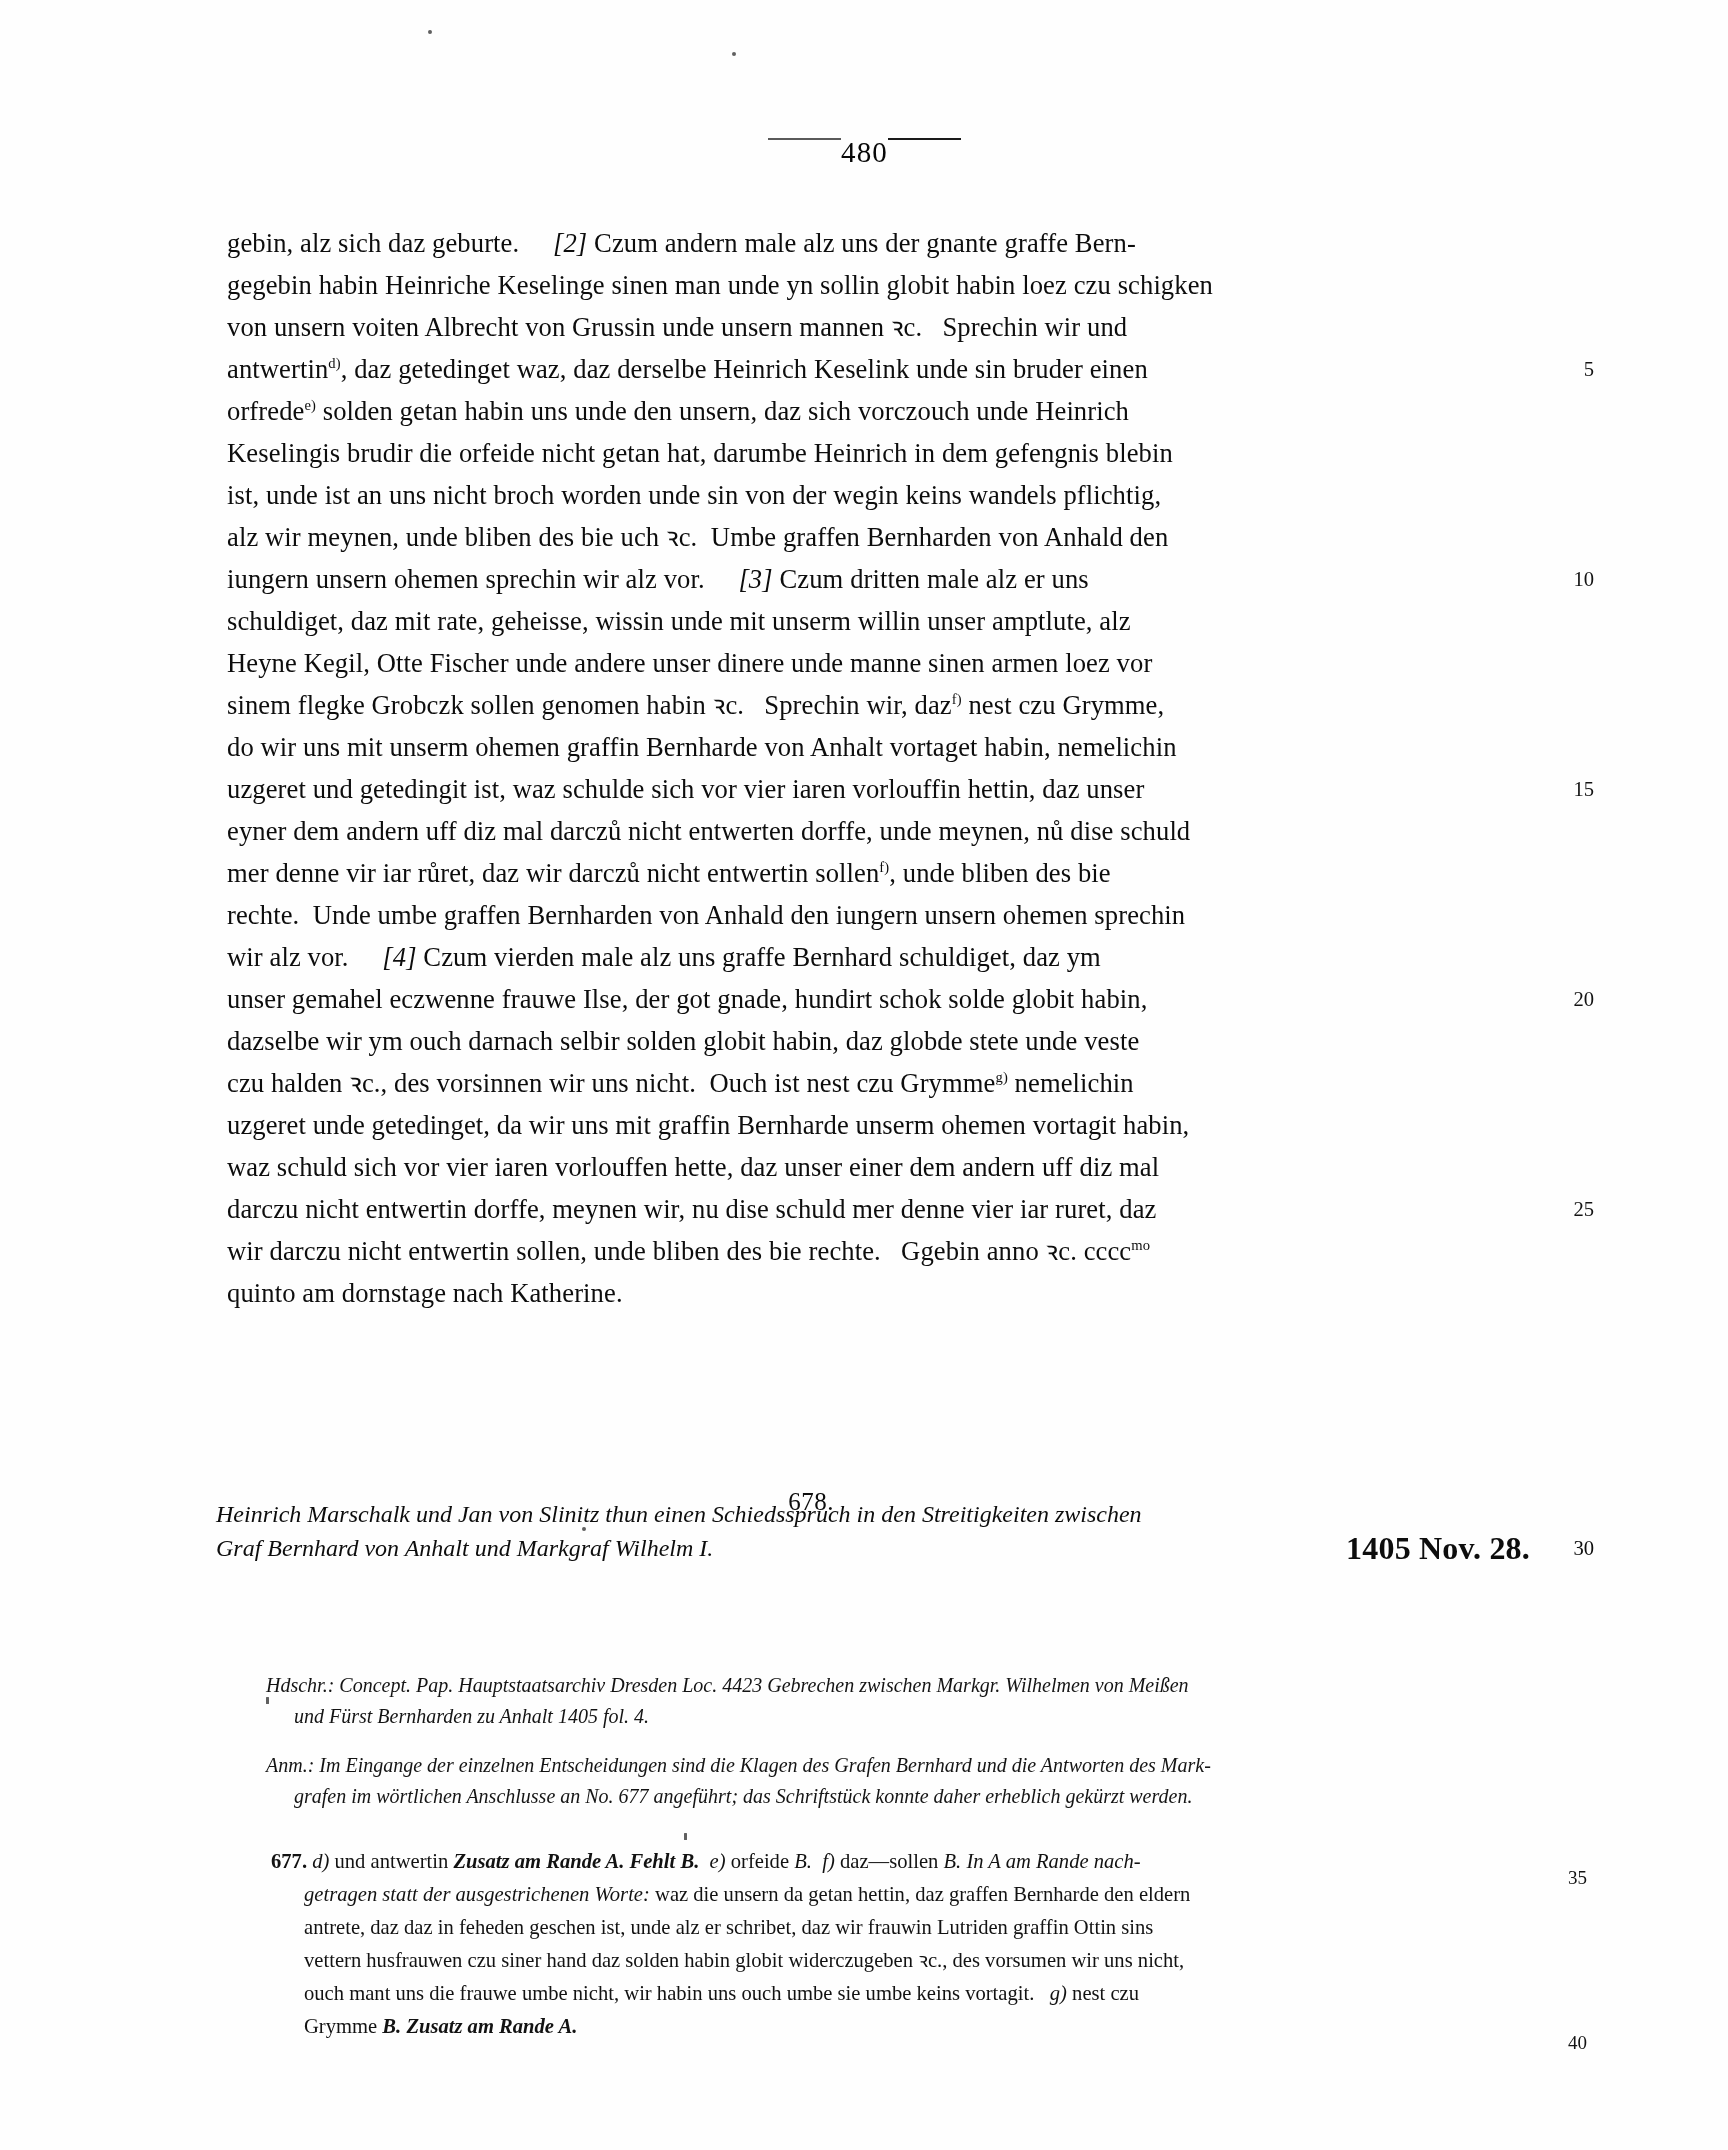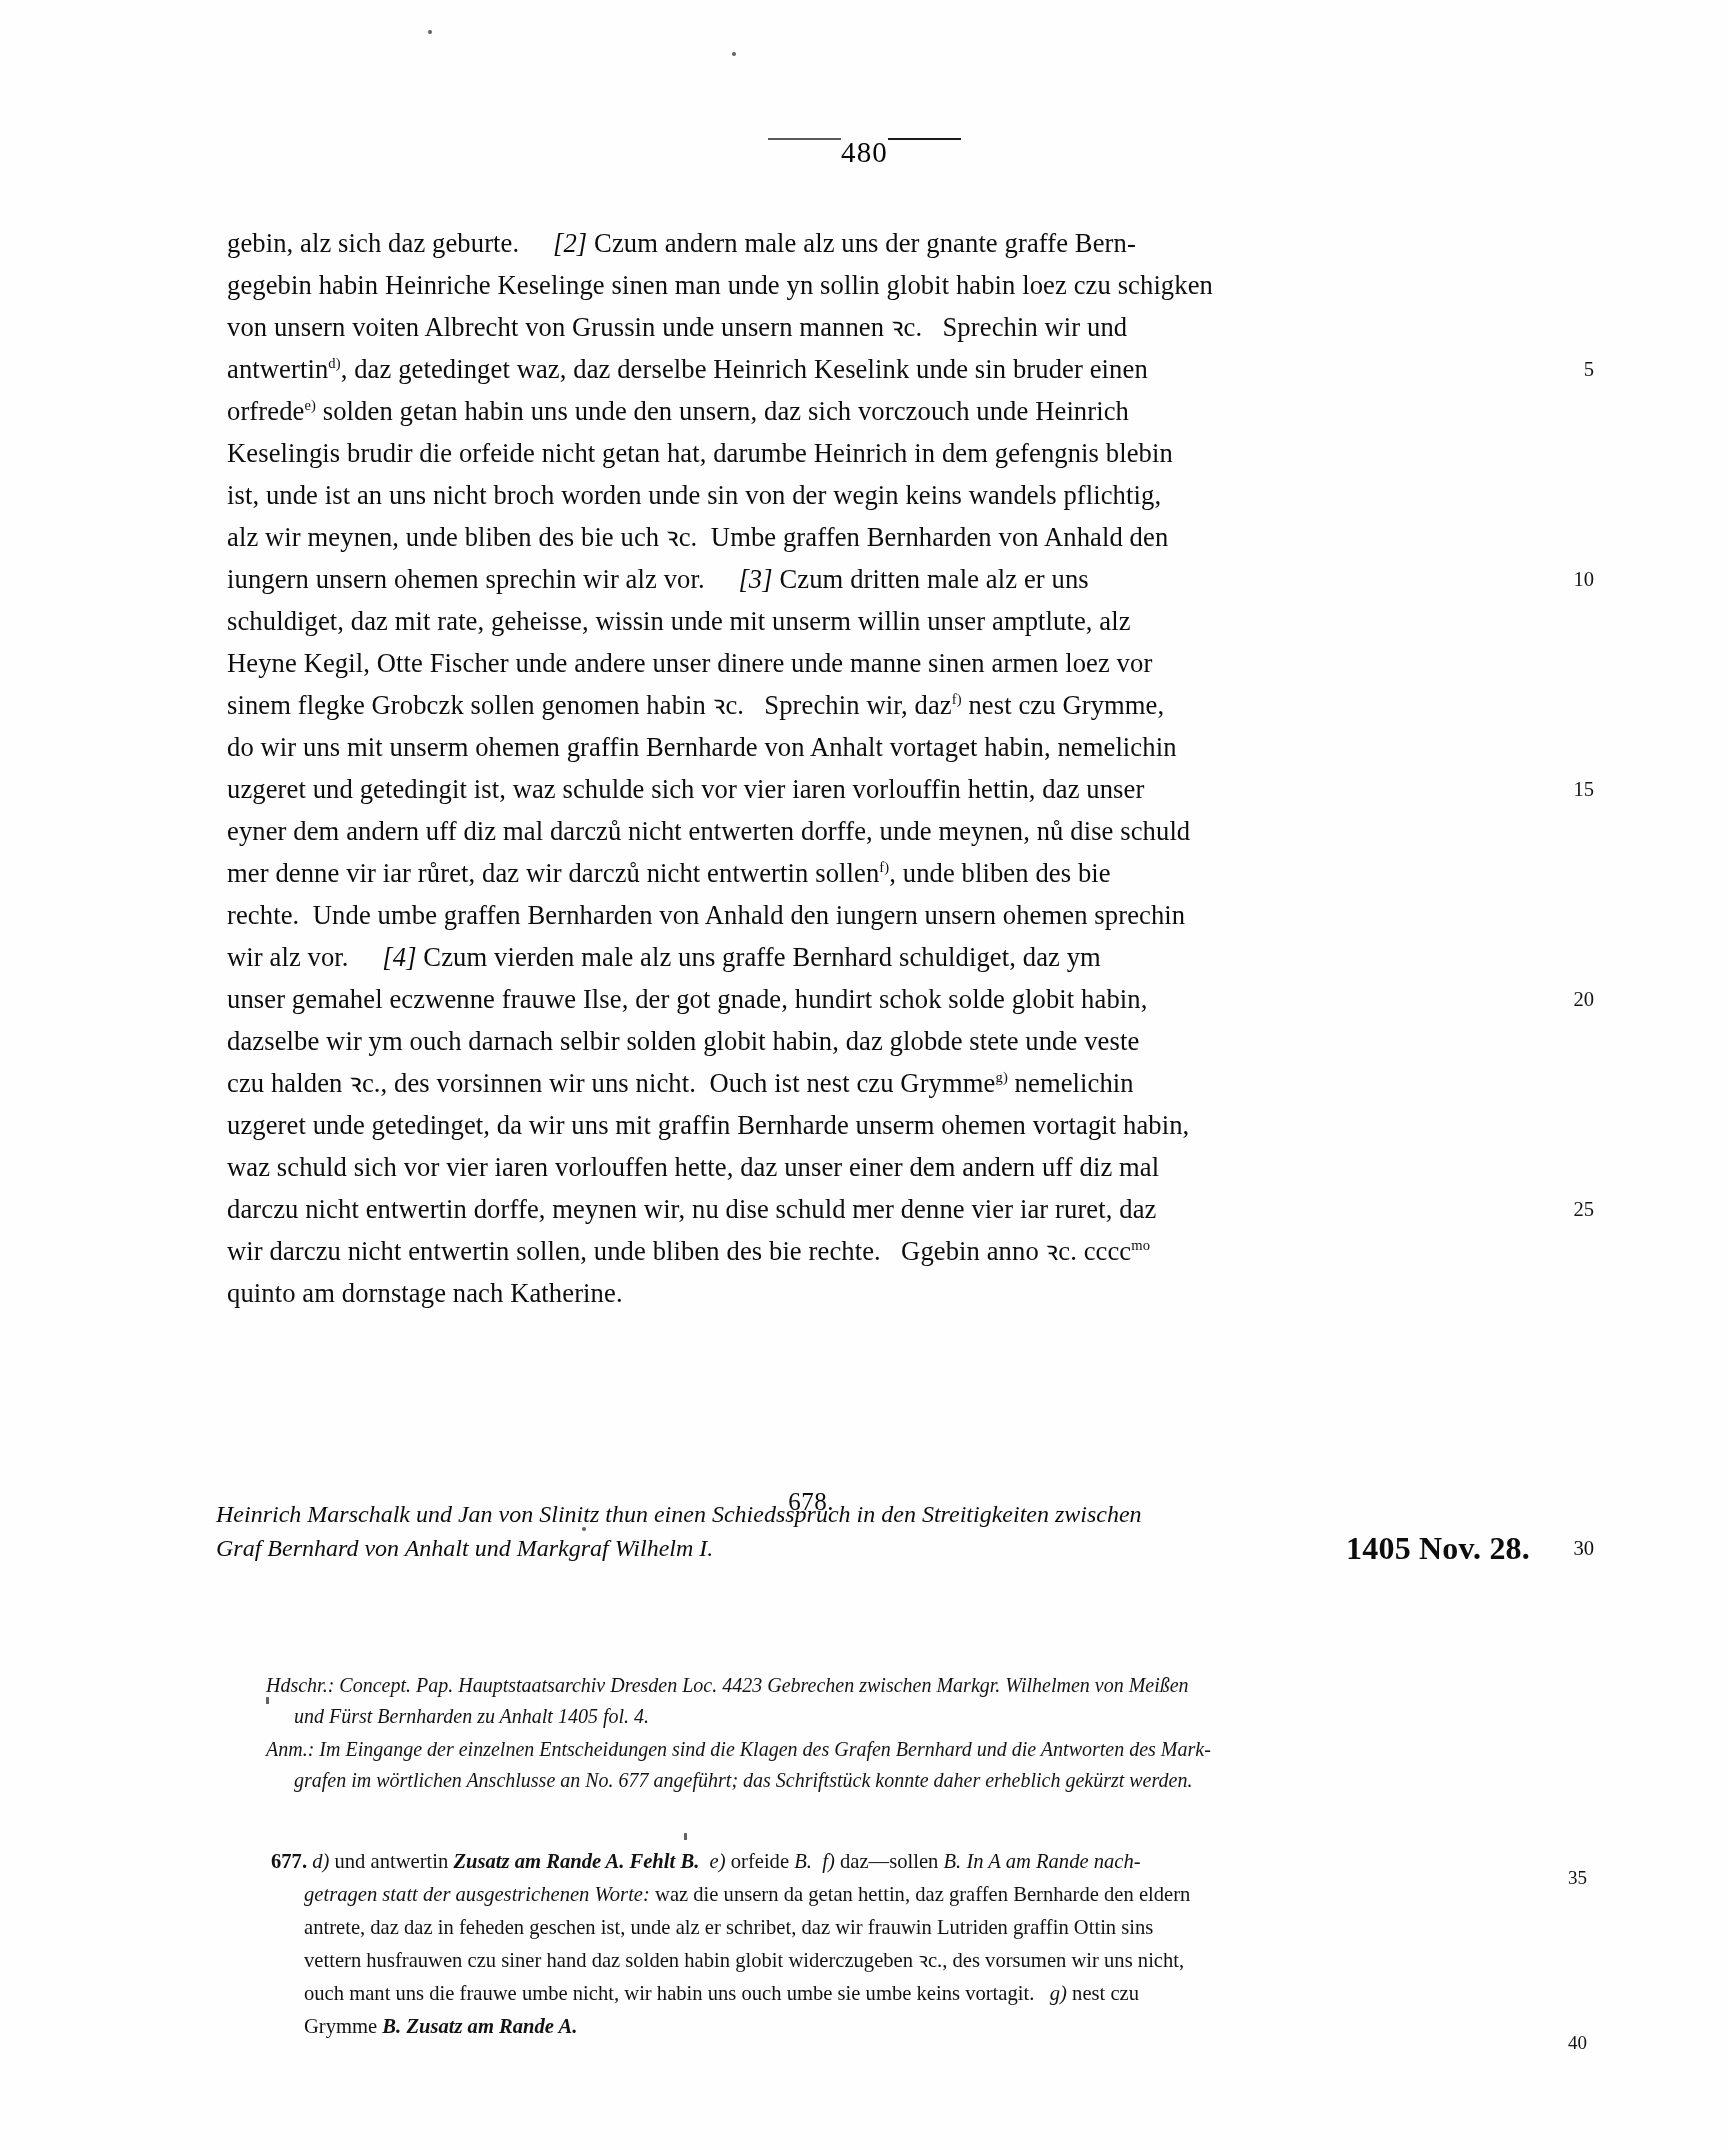--- a/index.html
+++ b/index.html
@@ -145,21 +145,21 @@
   }
   .sline {
     font-style: italic;
     font-size: 20px;
     line-height: 31px;
     height: 31px;
     white-space: pre;
     color: #141414;
   }
   .sline.ind { padding-left: 28px; }
-  .sline.gap { margin-top: 2px; }
+  .sline.gap { margin-top: 18px; }
 
   
   .apparatus {
     position: absolute;
     left: 271px;
     top: 1845px;
     width: 1264px;
   }
   .aline {
     position: relative;

